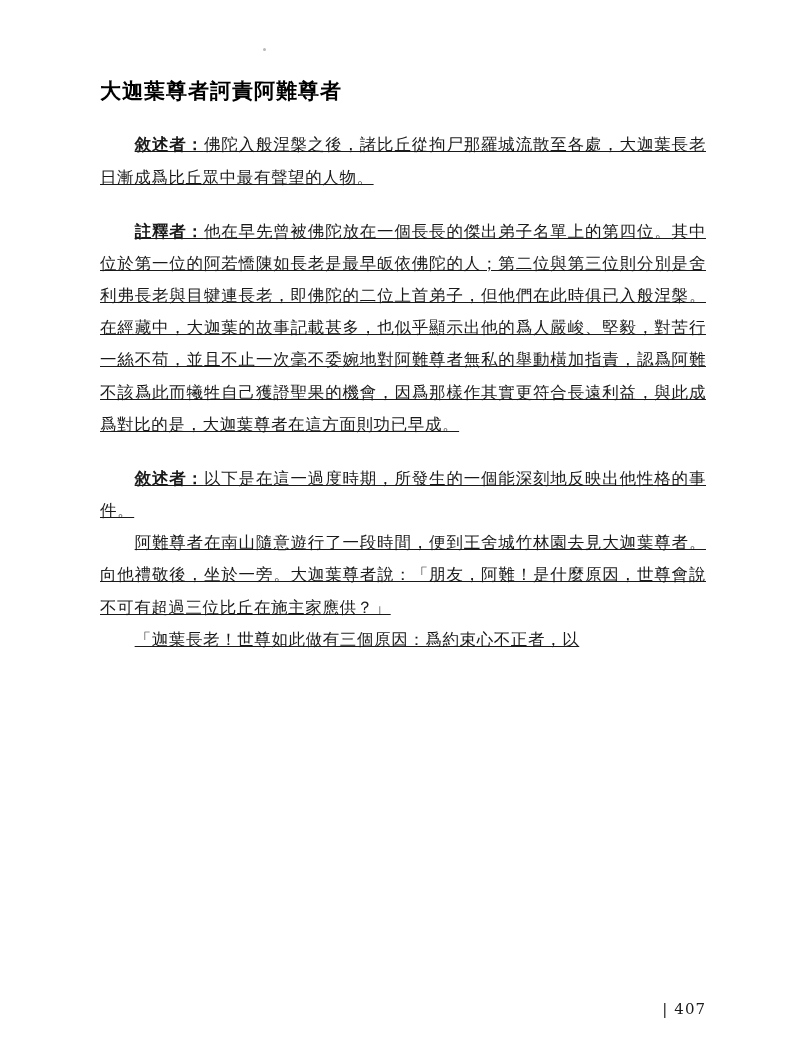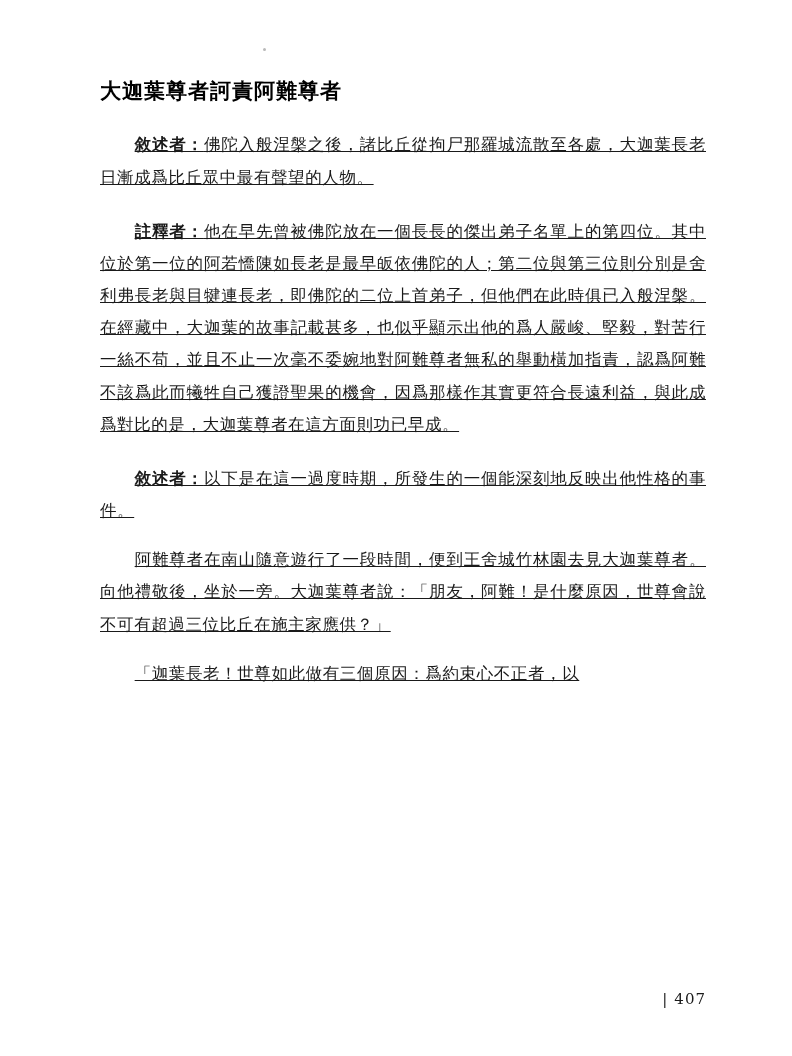--- a/index.html
+++ b/index.html
@@ -53,29 +53,29 @@
     letter-spacing: 0.6px;
     text-decoration: underline;
   }
   p.indent {
     text-indent: 2.1em;
   }
   p.gap {
     margin-top: 22px;
   }
   p.tight {
-    margin-top: 17px;
+    margin-top: 0;
   }
   .speaker {
     font-weight: bold;
   }
   .footer {
     position: absolute;
     right: 86px;
-    bottom: 48px;
+    bottom: 38px;
     font-size: 15px;
     letter-spacing: 1px;
     color: #1a1a1a;
     text-align: center;
   }
   .footer .bar {
     display: inline-block;
     margin-right: 6px;
   }
 </style>

